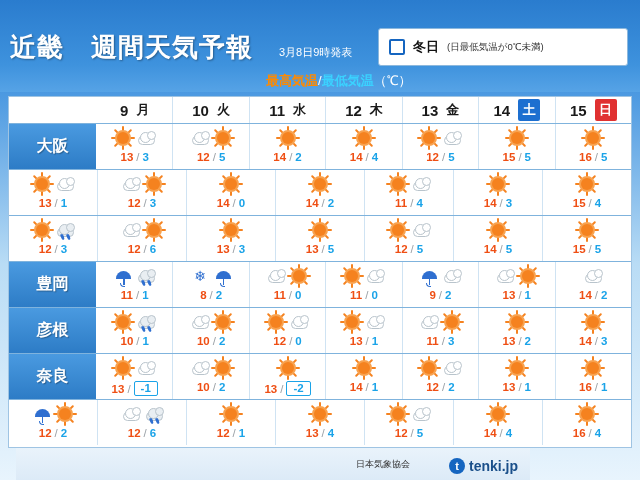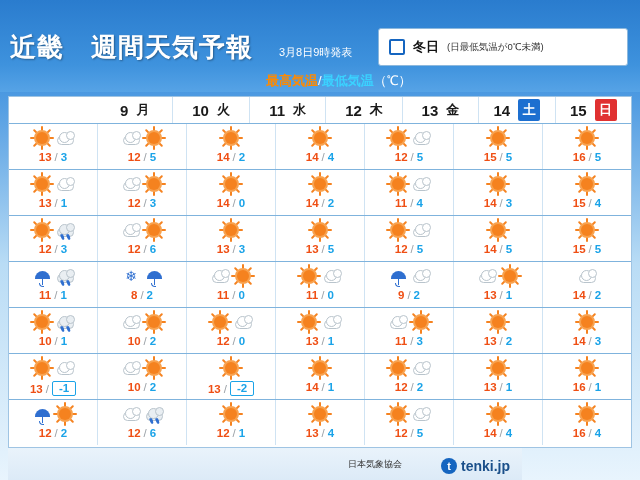--- a/index.html
+++ b/index.html
@@ -134,21 +134,21 @@
   .umb .hook {
     position:absolute; left:4px; top:14px; width:5px; height:4px;
     border:1.6px solid #2f6fd0; border-top:none; border-right:none;
     border-radius:0 0 0 5px;
   }
   .snow { position:absolute; left:4px; top:4px; width:15px; height:15px; color:#2f6fd0; font-size:14px; line-height:15px; text-align:center; }
   .drop { position:absolute; width:3px; height:6px; background:#2f6fd0; border-radius:0 60% 60% 60%; transform:rotate(-20deg); }
 
   
   .footer {
-    position:absolute; left:8px; bottom:0; width:514px; height:32px;
+    position:absolute; left:16px; bottom:0; width:514px; height:32px;
     background:linear-gradient(180deg,#e9f3fb,#dceaf7);
   }
   .jma { position:absolute; right:120px; bottom:9px; font-size:9px; color:#333; }
   .brand { position:absolute; right:12px; bottom:6px; display:flex; align-items:center; gap:4px; }
   .brand .mark {
     width:16px; height:16px; border-radius:50%; background:#1565c0; color:#fff;
     font-size:11px; line-height:16px; text-align:center; font-weight:bold;
   }
   .brand .btxt { font-size:14px; font-weight:bold; color:#1a4f8a; }
 </style>
@@ -199,20 +199,21 @@
             <span class="dw-chip dw-sat">土</span>
           </div>
           <div class="daycell">
             <span class="dnum">15</span>
             <span class="dw-chip dw-sun">日</span>
           </div>
         </div>
     </div>
     <div id="rows">
         <div class="row datarow">
+          <div class="namecell">大阪</div>
           <div class="cell">
             <div class="icons">
               <span class="ic">
                 <span class="sunray">
                   <i style="transform: rotate(0deg);"></i>
                   <i style="transform: rotate(45deg);"></i>
                   <i style="transform: rotate(90deg);"></i>
                   <i style="transform: rotate(135deg);"></i>
                   <i style="transform: rotate(180deg);"></i>
                   <i style="transform: rotate(225deg);"></i>
@@ -696,20 +697,21 @@
               </span>
             </div>
             <div class="temps">
               <span class="hi">15</span>
               <span class="slash">/</span>
               <span class="lo">5</span>
             </div>
           </div>
         </div>
         <div class="row datarow">
+          <div class="namecell">豊岡</div>
           <div class="cell">
             <div class="icons">
               <span class="ic">
                 <span class="umb">
                   <span class="canopy"></span>
                   <span class="stick"></span>
                   <span class="hook"></span>
                 </span>
               </span>
               <span class="ic">
@@ -844,20 +846,21 @@
               </span>
             </div>
             <div class="temps">
               <span class="hi">14</span>
               <span class="slash">/</span>
               <span class="lo">2</span>
             </div>
           </div>
         </div>
         <div class="row datarow">
+          <div class="namecell">彦根</div>
           <div class="cell">
             <div class="icons">
               <span class="ic">
                 <span class="sunray">
                   <i style="transform: rotate(0deg);"></i>
                   <i style="transform: rotate(45deg);"></i>
                   <i style="transform: rotate(90deg);"></i>
                   <i style="transform: rotate(135deg);"></i>
                   <i style="transform: rotate(180deg);"></i>
                   <i style="transform: rotate(225deg);"></i>
@@ -1017,20 +1020,21 @@
               </span>
             </div>
             <div class="temps">
               <span class="hi">14</span>
               <span class="slash">/</span>
               <span class="lo">3</span>
             </div>
           </div>
         </div>
         <div class="row datarow">
+          <div class="namecell">奈良</div>
           <div class="cell">
             <div class="icons">
               <span class="ic">
                 <span class="sunray">
                   <i style="transform: rotate(0deg);"></i>
                   <i style="transform: rotate(45deg);"></i>
                   <i style="transform: rotate(90deg);"></i>
                   <i style="transform: rotate(135deg);"></i>
                   <i style="transform: rotate(180deg);"></i>
                   <i style="transform: rotate(225deg);"></i>

